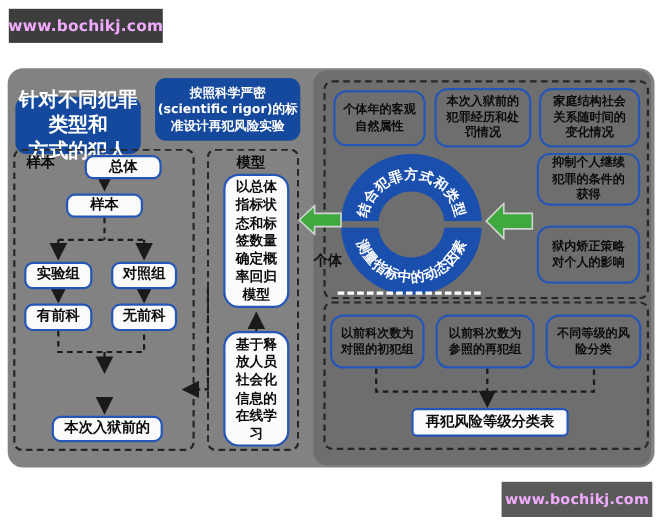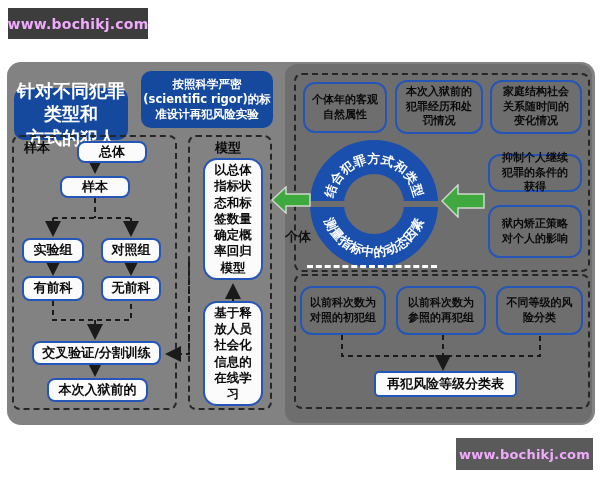--- a/index.html
+++ b/index.html
@@ -86,21 +86,20 @@
       <path d="M443,356 L443,369" marker-end="url(#ah)"></path>
     </g>
   </svg>
 
   <div class="node" style="left:77px;top:141px;width:70px;height:22px;">总体</div>
   <div class="node" style="left:60px;top:176px;width:70px;height:22px;">样本</div>
   <div class="node" style="left:22px;top:238px;width:62px;height:25px;">实验组</div>
   <div class="node" style="left:101px;top:238px;width:60px;height:25px;">对照组</div>
   <div class="node" style="left:22px;top:276px;width:62px;height:25px;">有前科</div>
   <div class="node" style="left:101px;top:276px;width:60px;height:25px;">无前科</div>
-  <div class="node" style="left:32px;top:341px;width:129px;height:24px;">交叉验证/分割训练</div>
   <div class="node" style="left:47px;top:378px;width:101px;height:24px;">本次入狱前的</div>
 
   <div class="node" style="left:203px;top:158px;width:60px;height:122px;border-radius:14px;font-size:12.5px;">以总体
 指标状
 态和标
 签数量
 确定概
 率回归
 模型</div>
   <div class="node" style="left:203px;top:301px;width:60px;height:105px;border-radius:14px;font-size:12.5px;">基于释
@@ -111,21 +110,21 @@
 习</div>
 
   <div class="gbox" style="left:303px;top:82px;width:84px;height:51px;">个体年的客观
 自然属性</div>
   <div class="gbox" style="left:395px;top:80px;width:88px;height:54px;">本次入狱前的
 犯罪经历和处
 罚情况</div>
   <div class="gbox" style="left:490px;top:80px;width:92px;height:54px;">家庭结构社会
 关系随时间的
 变化情况</div>
-  <div class="gbox" style="left:488px;top:154px;width:94px;height:38px;">抑制个人继续
+  <div class="gbox" style="left:488px;top:139px;width:94px;height:48px;">抑制个人继续
 犯罪的条件的
 获得</div>
   <div class="gbox" style="left:488px;top:205px;width:94px;height:53px;">狱内矫正策略
 对个人的影响</div>
 
   <svg class="donut" width="132" height="132" viewBox="0 0 132 132">
     <circle cx="66" cy="66" r="47" fill="none" stroke="#1b4fae" stroke-width="34"></circle>
     <rect x="-2" y="63" width="136" height="6" fill="#6e6e6e"></rect>
     <defs>
       <path id="arcTop" d="M 25,66 A 41,41 0 0 1 107,66"></path>

